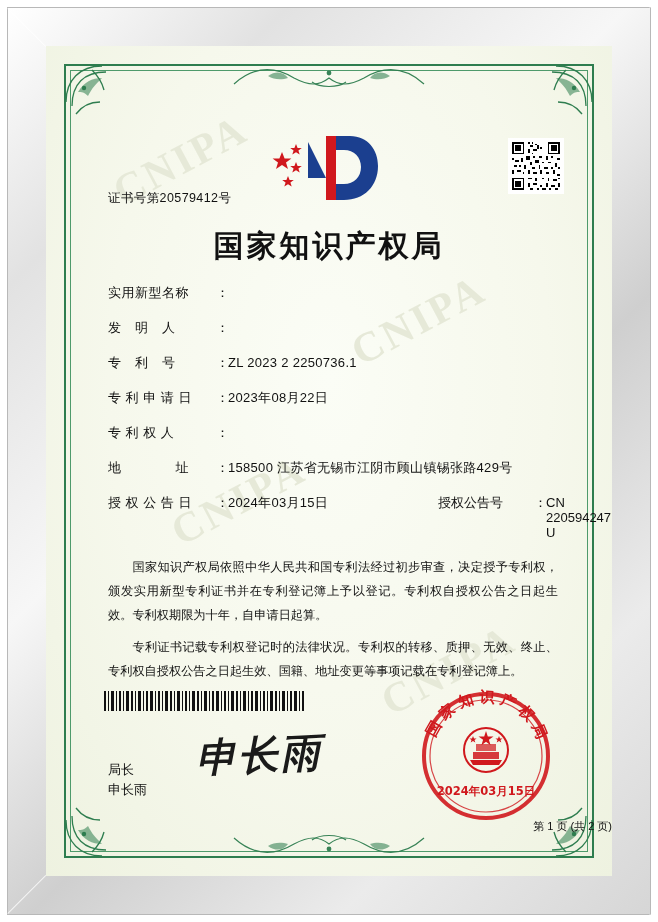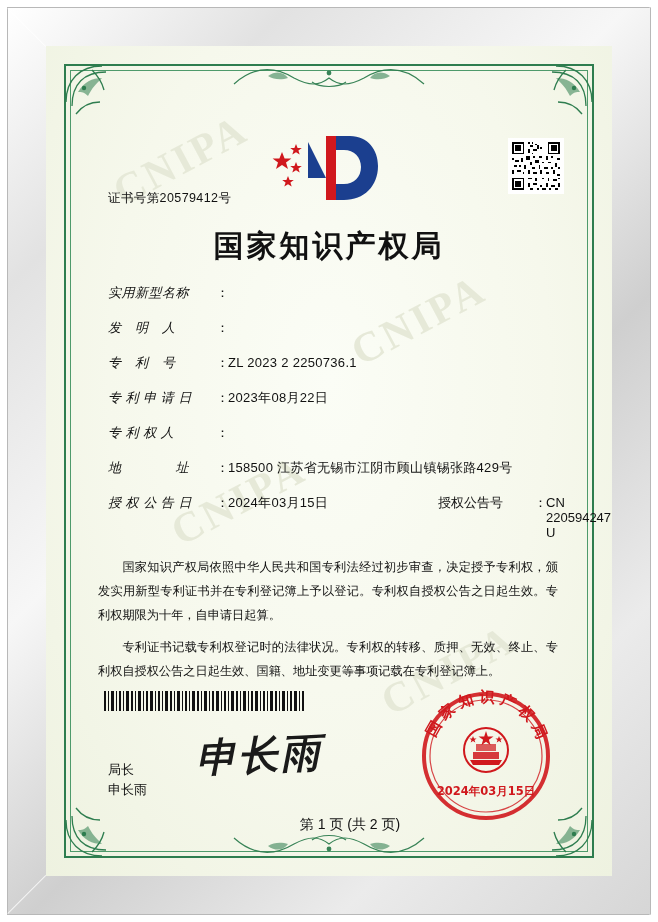--- a/index.html
+++ b/index.html
@@ -171,21 +171,20 @@
     align-items: baseline;
     margin-bottom: 17px;
     font-size: 13px;
     color: #111;
   }
   .row .label {
     width: 108px;
     flex: 0 0 108px;
     letter-spacing: 0.5px;
     white-space: nowrap;
-    font-style: italic;
   }
   .row .colon {
     width: 12px;
     flex: 0 0 12px;
   }
   .row .value {
     flex: 1 1 auto;
     letter-spacing: 0.3px;
   }
   .row.split .value {
@@ -196,21 +195,21 @@
     flex: 0 0 96px;
     white-space: nowrap;
   }
   .row .value2 {
     flex: 1 1 auto;
   }
 
   
   .paras {
     position: absolute;
-    left: 52px;
+    left: 62px;
     right: 54px;
     top: 510px;
     font-size: 12.2px;
     line-height: 1.95;
     color: #111;
     text-align: justify;
   }
   .paras p {
     margin: 0 0 9px 0;
     text-indent: 2em;
@@ -257,22 +256,22 @@
     width: 148px;
     height: 148px;
   }
   .seal svg { width: 100%; height: 100%; display: block; }
 
   .page-no {
     position: absolute;
     left: 0;
     right: 0;
     bottom: 42px;
-    text-align: center;
-    font-size: 14px;
+    text-align: right;
+    font-size: 11px;
     color: #111;
     padding-left: 42px;
   }
 </style>
 </head>
 <body>
 
 <div class="frame-outer">
   <div class="miter tl"></div>
   <div class="miter tr"></div>

